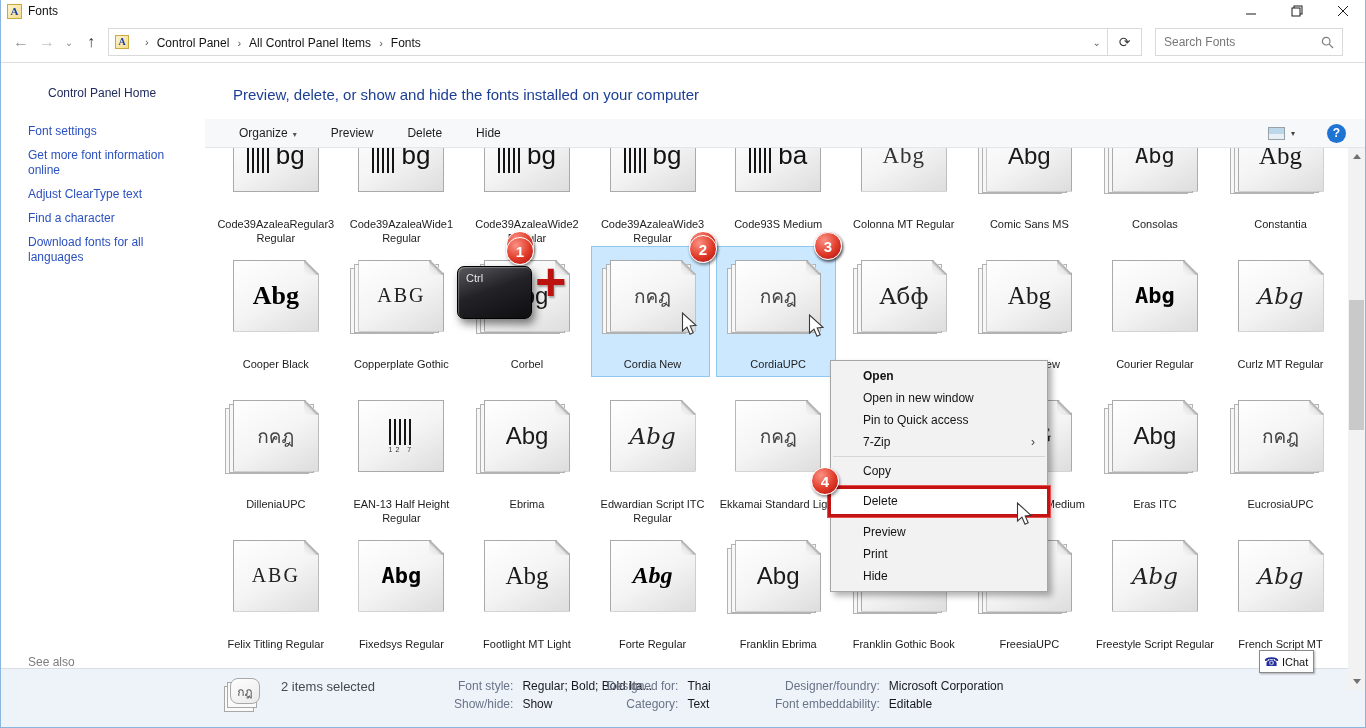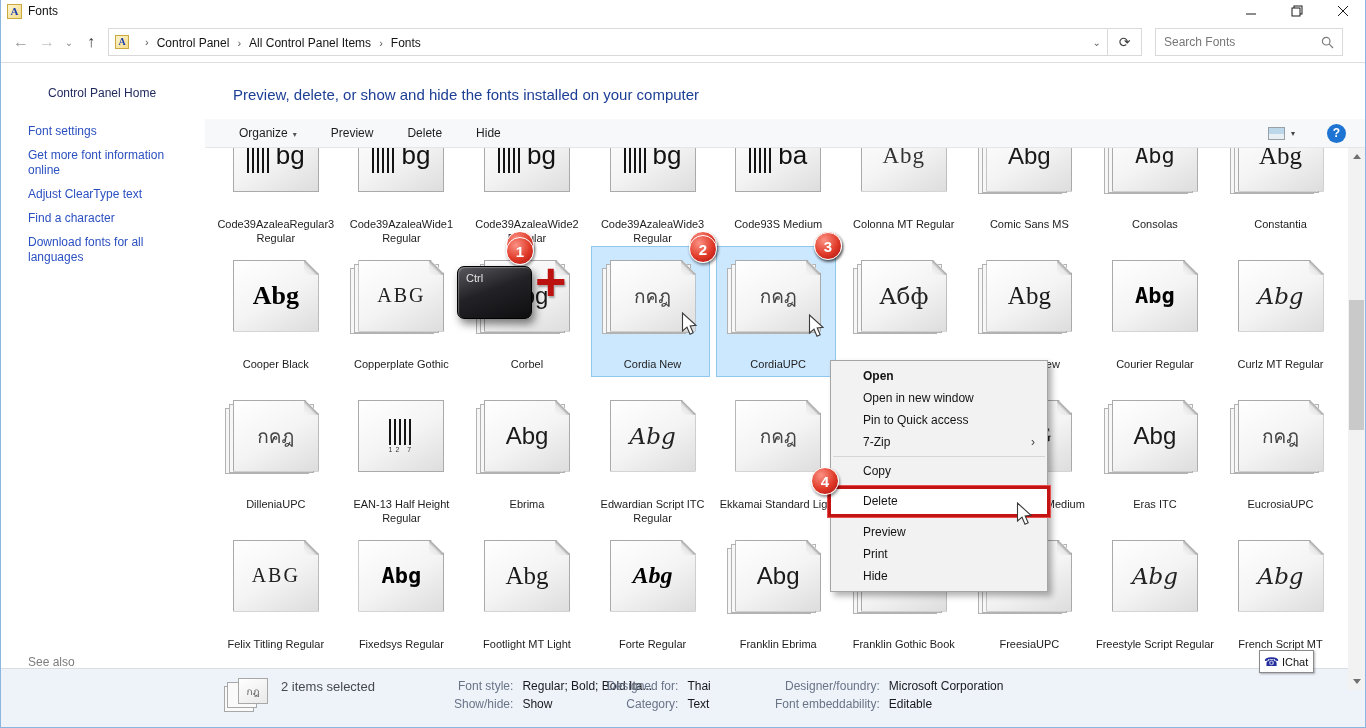--- a/index.html
+++ b/index.html
@@ -112,21 +112,21 @@
   .cursor.c3 { left:1016px; top:502px; }
   .chatbadge { left:1259px; top:650px; height:23px; padding:0 5px 0 4px; background:#fff; border:1px solid #8a8a8a; display:flex; align-items:center; gap:3px; font-size:11px; color:#111; z-index:63; box-shadow:1px 1px 2px rgba(0,0,0,.3); }
   .chat-ico { color:#232d9b; font-size:12px; line-height:12px; }
 
   
   .statusbar { position:absolute; left:0; right:0; top:668px; height:60px; background:#eef2f9; border-top:1px solid #d9dde6; z-index:30; }
   .stat-pages { position:absolute; left:224px; top:9px; width:40px; height:34px; }
   .stat-pages .pg { position:absolute; background:#fafafa; border:1px solid #a8a8a8; width:30px; height:26px; }
   .stat-pages .pg.p3 { left:0; top:8px; }
   .stat-pages .pg.p2 { left:3px; top:4px; }
-  .stat-pages .pg.p1 { left:14px; top:0; display:flex; align-items:center; justify-content:center; font-size:10px; color:#555; background:linear-gradient(150deg,#fff,#e9e9e9); }
+  .stat-pages .pg.p1 { left:6px; top:0; display:flex; align-items:center; justify-content:center; font-size:12px; color:#555; background:linear-gradient(150deg,#fff,#e9e9e9);border-radius:8px; }
   .sel-text { position:absolute; left:281px; top:10px; font-size:13px; color:#45494e; }
   .stat-col { position:absolute; top:10px; font-size:12px; display:grid; grid-template-columns:max-content max-content; column-gap:9px; row-gap:4px; }
   .stat-col .lab { color:#6a7487; text-align:right; }
   .stat-col .val { color:#17191c; }
   .stat-col.colA { left:454px; }
   .stat-col.colB { left:607px; }
   .stat-col.colC { left:775px; }
 </style>
 </head>
 <body>

